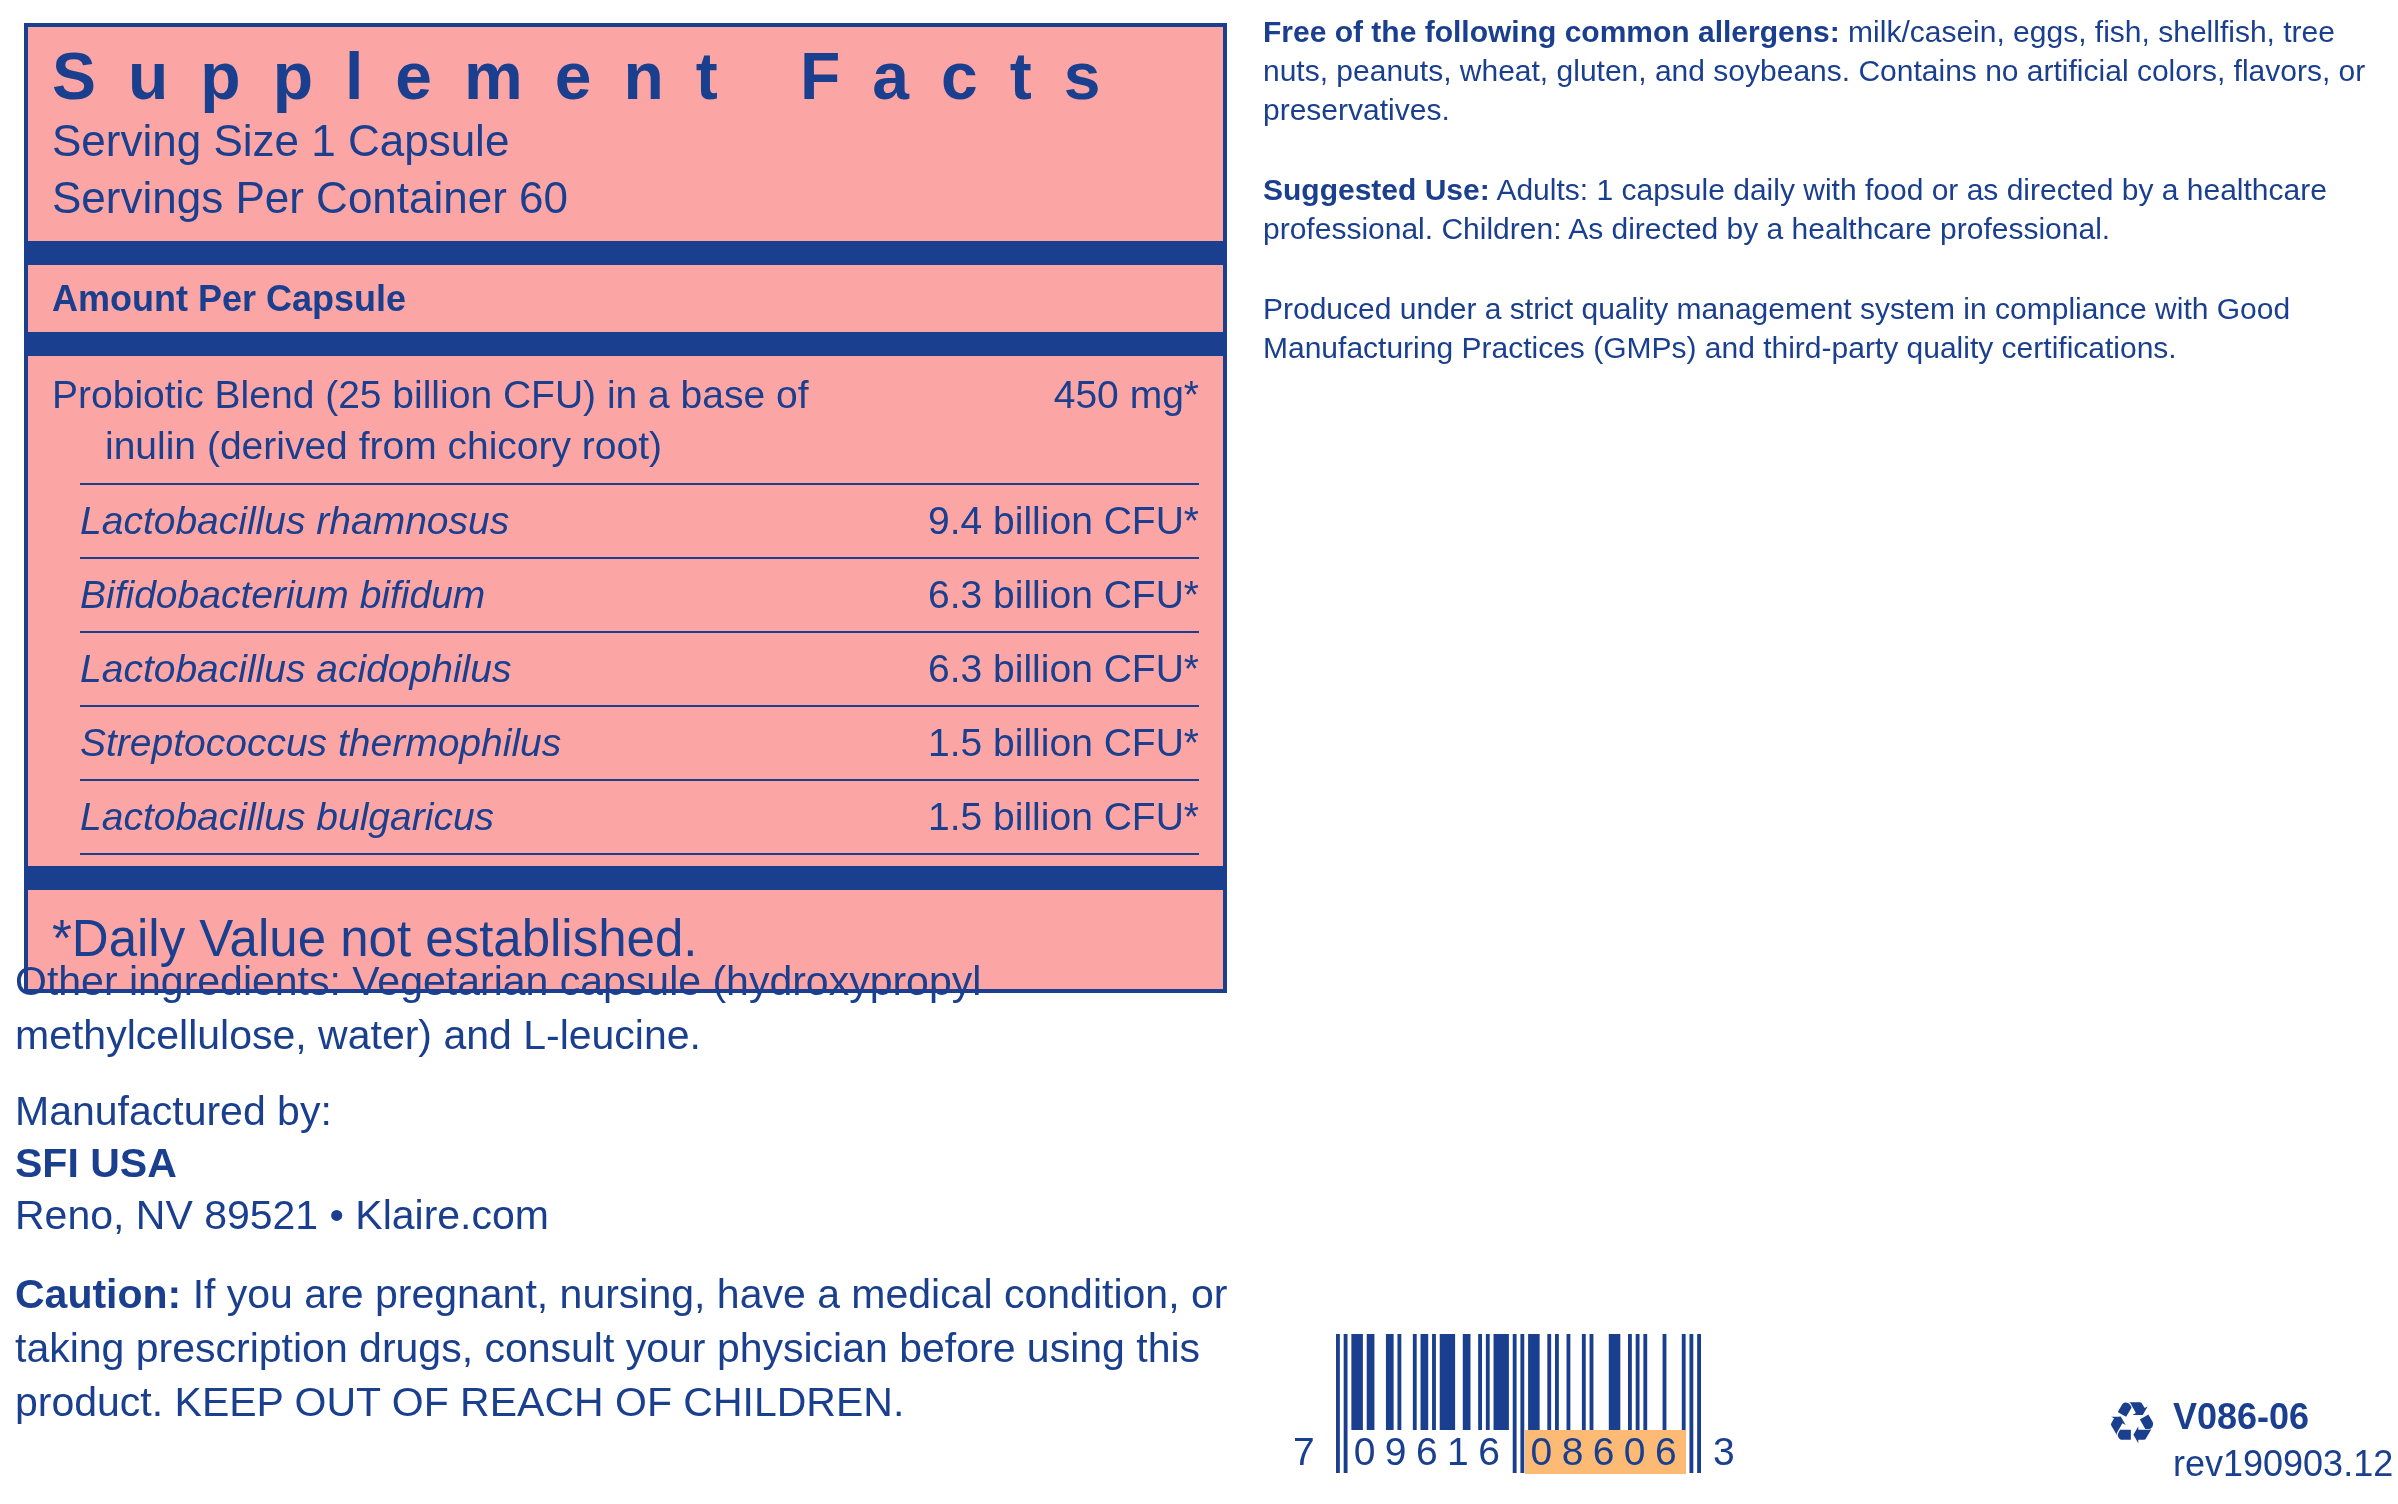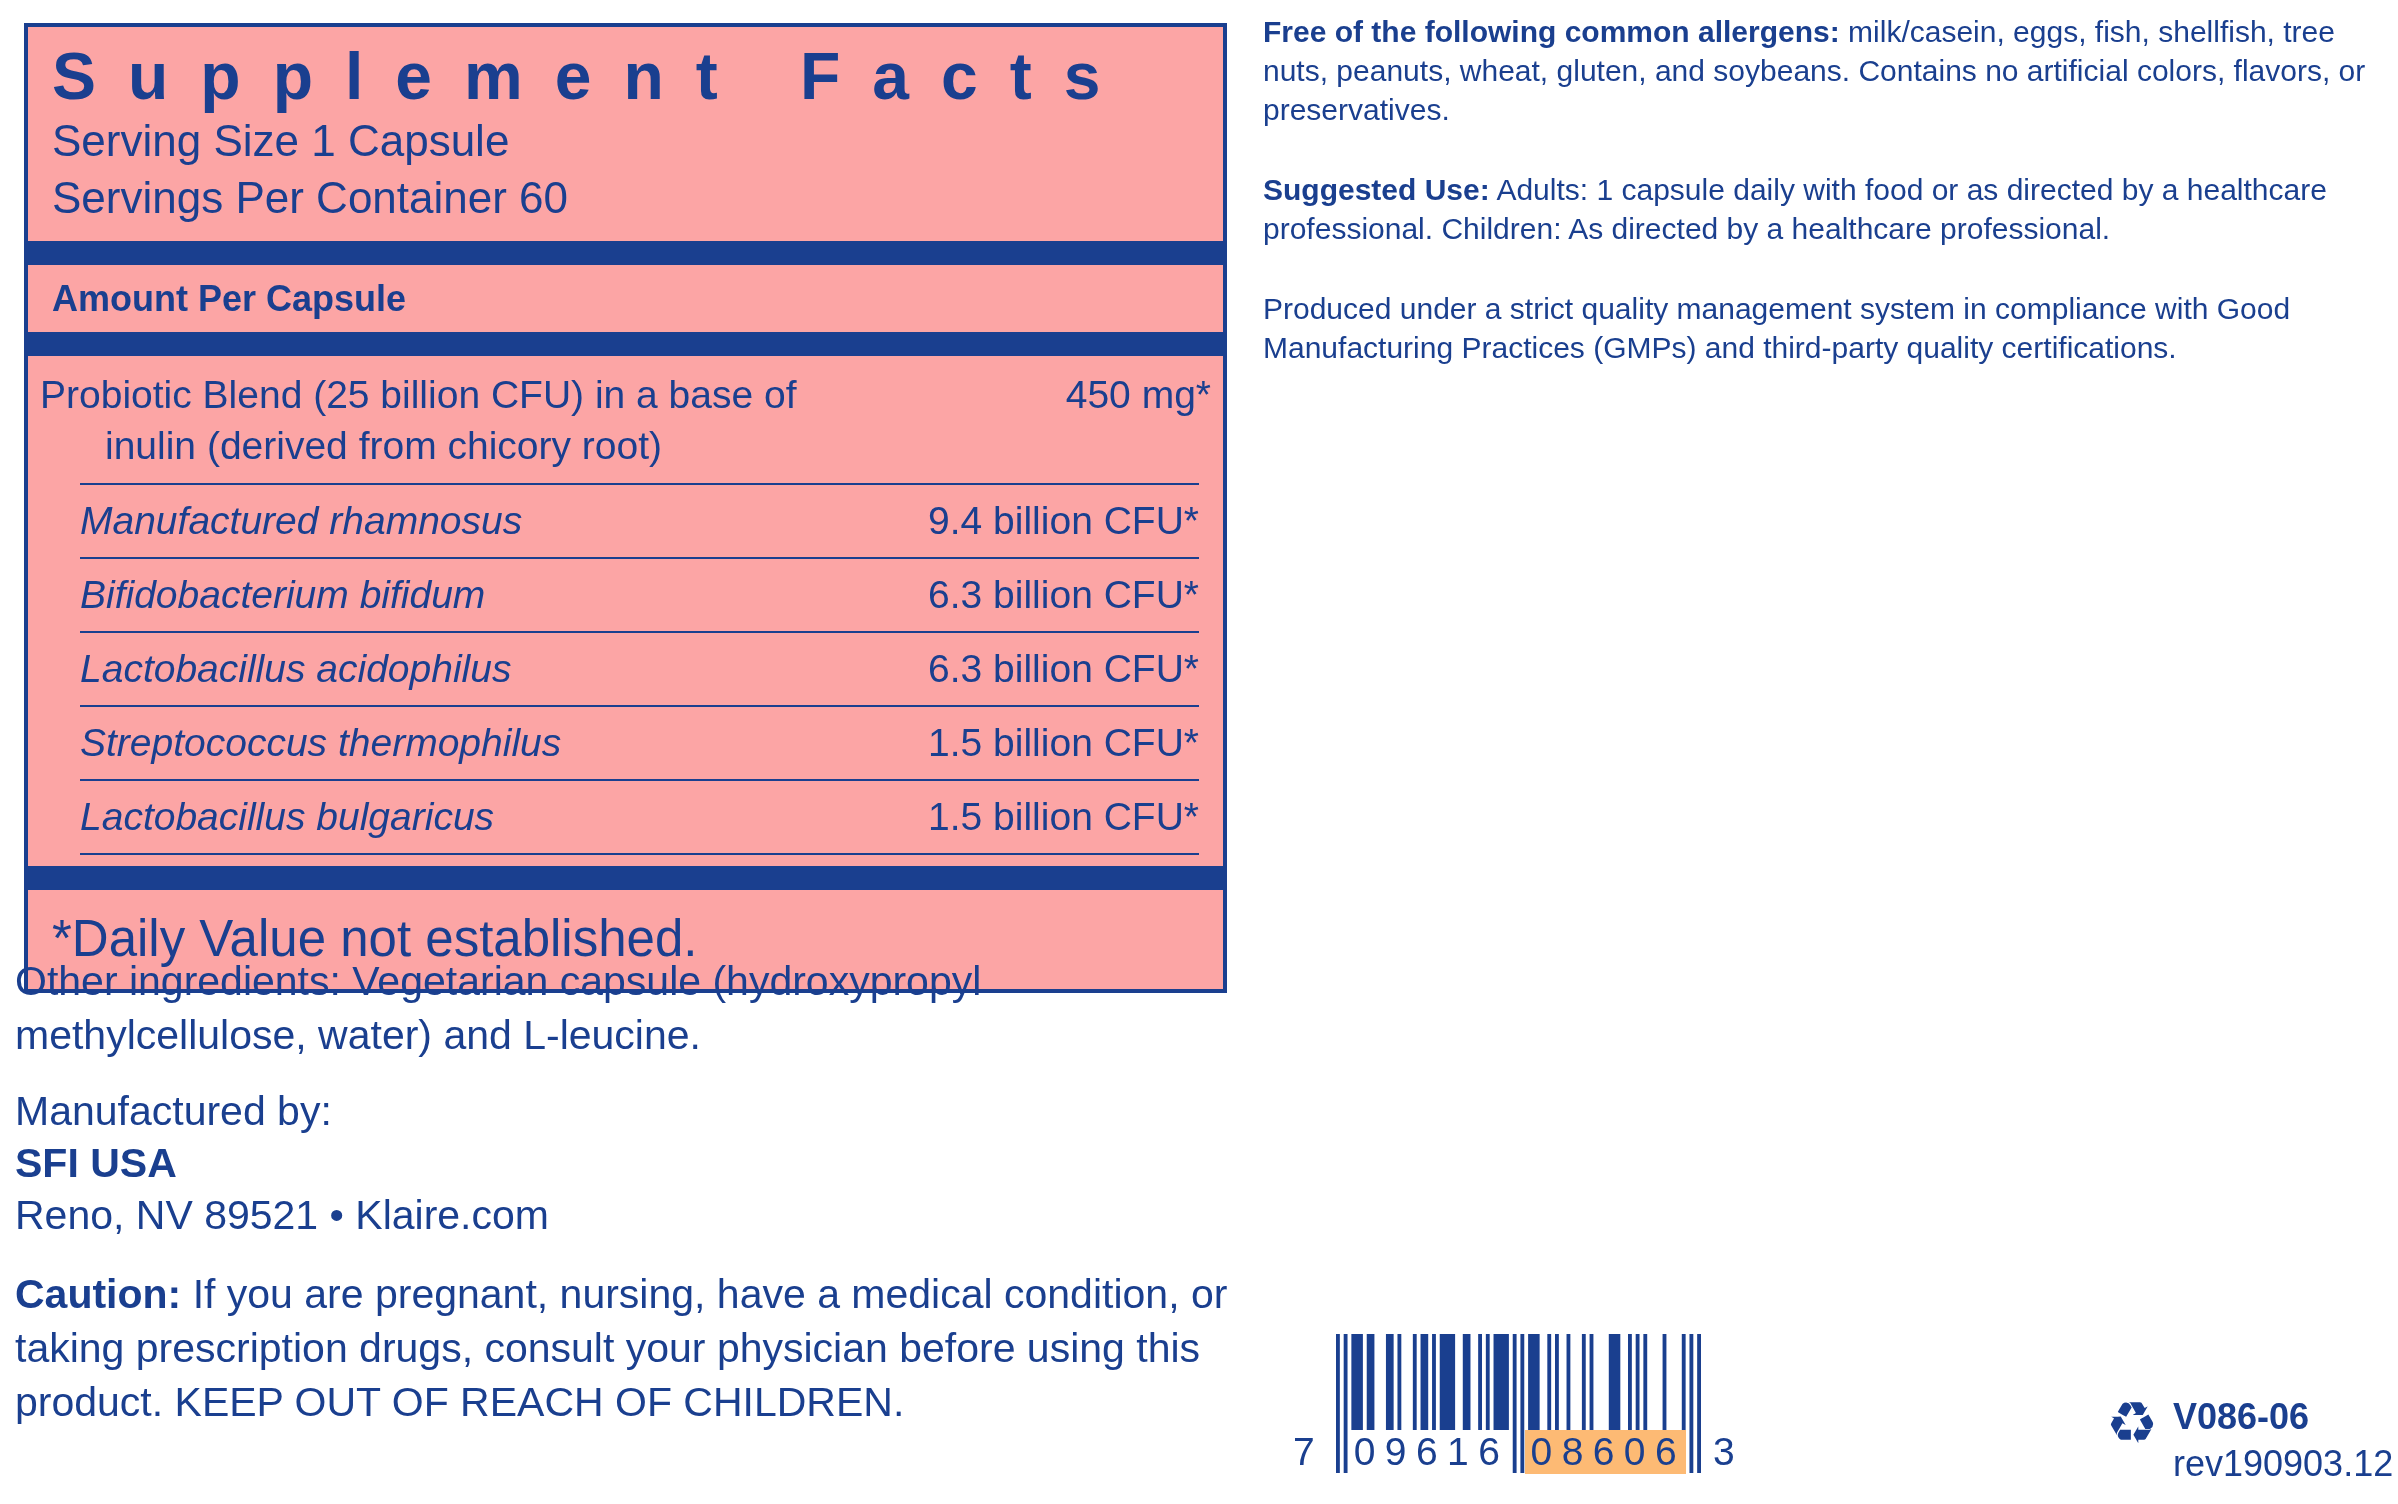--- a/index.html
+++ b/index.html
@@ -24,21 +24,21 @@
     font-size:66px; font-weight:bold; letter-spacing:32px;
     line-height:1.1; white-space:nowrap;
   }
   .fb-serving{ font-size:44px; line-height:1.3; }
   .fb-serving:first-of-type{ margin-top:9.4px; }
   .bar{ height:24px; background:var(--blue); }
   .bar-1{ margin-top:15px; }
   .fb-amount-per{ font-size:36px; font-weight:bold; padding:13px 24px 11.2px; }
   .blend-row{
     display:flex; justify-content:space-between; align-items:baseline;
-    font-size:39px; padding:17px 12px 0;
+    font-size:39px; padding:17px 24px 0;
   }
   .blend-line2{ font-size:39px; padding:7.5px 24px 15px 77px; }
   .strain-row{
     display:flex; justify-content:space-between; align-items:baseline;
     margin:0 24px 0 52px; padding:14px 0;
     border-top:2.8px solid var(--blue);
     font-size:39px;
   }
   .strain-row.last{ border-bottom:2.8px solid var(--blue); }
   .strain-name{ font-style:italic; }
@@ -84,21 +84,21 @@
   <div class="fb-amount-per">Amount Per Capsule</div>
   <div class="bar bar-2"></div>
 
   <div class="blend-row">
     <span>Probiotic Blend (25 billion CFU) in a base of</span>
     <span>450 mg*</span>
   </div>
   <div class="blend-line2">inulin (derived from chicory root)</div>
 
   <div class="strain-row">
-    <span class="strain-name">Manufactured rhamnosus</span>
+    <span class="strain-name">Lactobacillus rhamnosus</span>
     <span>9.4 billion CFU*</span>
   </div>
   <div class="strain-row">
     <span class="strain-name">Bifidobacterium bifidum</span>
     <span>6.3 billion CFU*</span>
   </div>
   <div class="strain-row">
     <span class="strain-name">Lactobacillus acidophilus</span>
     <span>6.3 billion CFU*</span>
   </div>

